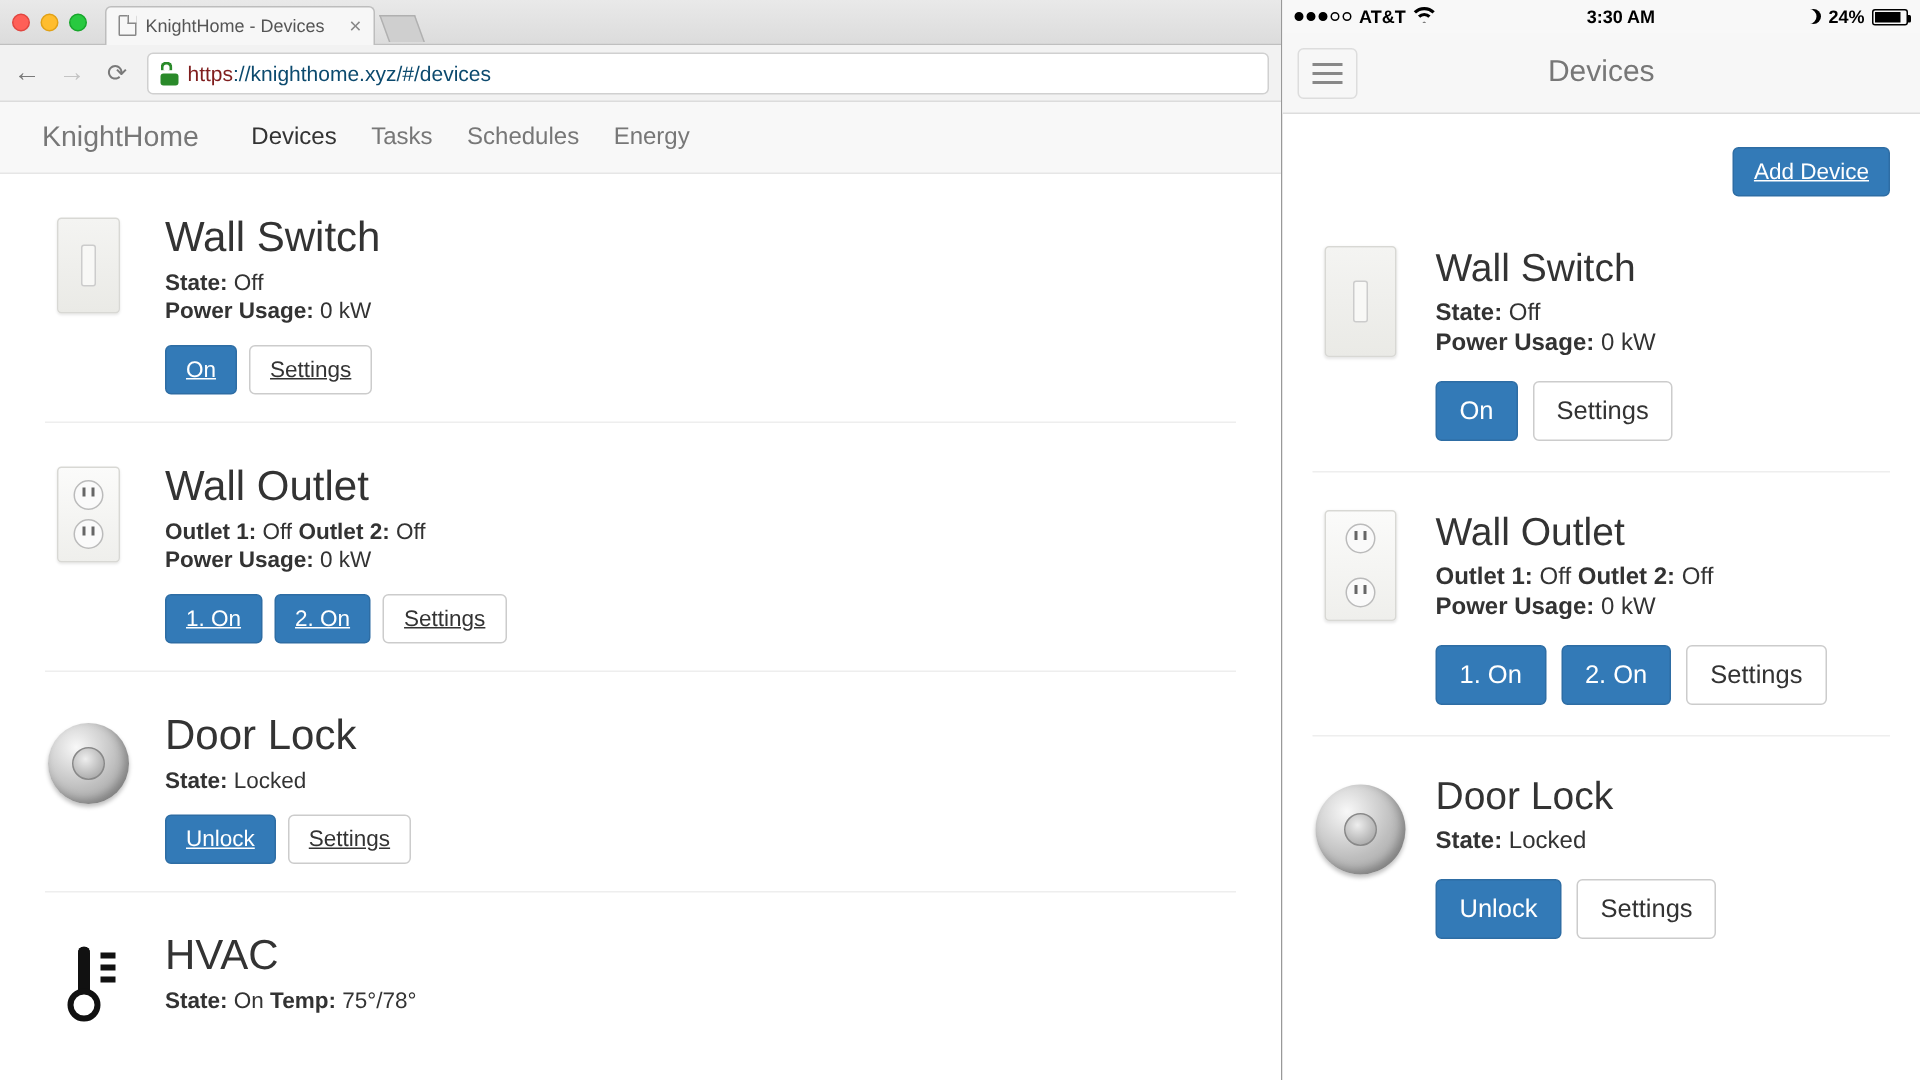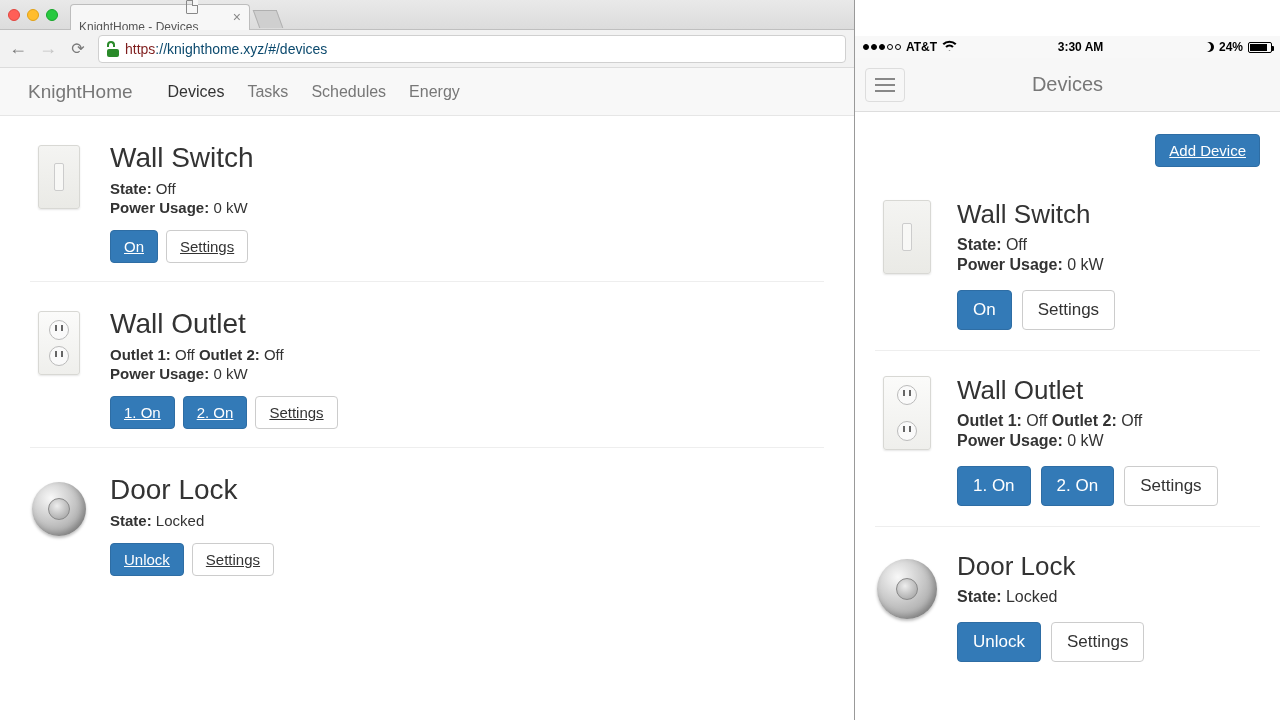--- a/index.html
+++ b/index.html
@@ -9,21 +9,21 @@
   .right { width: 425px; height: 720px; display: flex; flex-direction: column; background: #fff; }
 
   
   .chrome-top { background: linear-gradient(#e9e9e9,#dcdcdc); height: 30px; display: flex; align-items: center; padding: 0 8px; border-bottom: 1px solid #bfbfbf; }
   .traffic { display: flex; gap: 7px; margin-right: 12px; }
   .tl { width: 12px; height: 12px; border-radius: 50%; }
   .tl.red { background: #ff5f57; border: 1px solid #e14640; }
   .tl.yel { background: #ffbd2e; border: 1px solid #e1a116; }
   .tl.grn { background: #28c940; border: 1px solid #17a62b; }
   .tab { background: #f7f7f7; height: 26px; margin-top: 4px; border: 1px solid #bdbdbd; border-bottom: none; border-radius: 4px 4px 0 0; display: flex; align-items: center; padding: 0 8px; font-size: 12px; color: #555; width: 180px; justify-content: space-between; }
-  .tab .pg { display: flex; align-items: flex-end; gap: 6px; flex-direction: column; }
+  .tab .pg { display: flex; align-items: flex-end; gap: 6px; }
   .docicon { width: 12px; height: 14px; border: 1px solid #888; border-radius: 1px; position: relative; }
   .docicon::after { content:""; position:absolute; right:-1px; top:-1px; width:5px; height:5px; background:#f7f7f7; border-left:1px solid #888; border-bottom:1px solid #888; }
   .tab-x { color:#888; font-size: 14px; }
   .newtab { width: 24px; height: 18px; background: #cfcfcf; margin-left: 6px; margin-top: 8px; transform: skewX(20deg); border: 1px solid #b0b0b0; border-bottom: none; }
 
   .addr-row { height: 38px; background: #f2f2f2; border-bottom: 1px solid #dcdcdc; display: flex; align-items: center; padding: 0 8px; gap: 10px; }
   .navbtn { color: #7a7a7a; font-size: 18px; width: 20px; text-align: center; }
   .navbtn.disabled { color: #c4c4c4; }
   .navbtn.reload { font-size: 16px; }
   .omnibox { flex: 1; height: 28px; background: #fff; border: 1px solid #d0d0d0; border-radius: 4px; display: flex; align-items: center; padding: 0 8px; font-size: 14px; color: #333; gap: 6px; }
@@ -62,21 +62,21 @@
   .sockhole::before { left:5px; } .sockhole::after { right:5px; }
   .knob { width:54px; height:54px; border-radius:50%; background: radial-gradient(circle at 35% 30%, #f8f8f8, #bdbdbd 55%, #9a9a9a); box-shadow: inset -3px -3px 6px rgba(0,0,0,.25), 0 2px 3px rgba(0,0,0,.25); position:relative; }
   .knob::after { content:""; position:absolute; left:50%; top:50%; transform:translate(-50%,-50%); width:20px; height:20px; border-radius:50%; background: radial-gradient(circle at 40% 35%, #eee, #999); border:1px solid #888; }
   .hvac-icon { width:44px; height:50px; position:relative; }
   .hvac-icon .bulb { position:absolute; left:8px; bottom:0; width:22px; height:22px; border:4px solid #111; border-radius:50%; background:#fff; }
   .hvac-icon .stem { position:absolute; left:15px; top:0; width:8px; height:34px; border:4px solid #111; border-bottom:none; border-radius:8px 8px 0 0; background:#fff; }
   .hvac-icon .tick { position:absolute; left:30px; width:10px; height:4px; background:#111; }
   .hvac-icon .t1{top:4px}.hvac-icon .t2{top:12px}.hvac-icon .t3{top:20px}
 
   
-  .statusbar { height: 22px; background: #f8f8f8; display: flex; align-items: center; justify-content: space-between; padding: 0 8px; font-size: 12px; font-weight: 600; color: #000; margin-top: 36px; }
+  .statusbar { height: 22px; background: #f8f8f8; display: flex; align-items: center; justify-content: space-between; padding: 0 8px; font-size: 12px; font-weight: 600; color: #000; }
   .sb-left { display:flex; align-items:center; gap:5px; }
   .dots { display:flex; gap:2px; }
   .dot { width:6px; height:6px; border-radius:50%; border:1px solid #000; }
   .dot.f { background:#000; }
   .sb-right { display:flex; align-items:center; gap:5px; }
   .moon { width:10px; height:10px; border-radius:50%; box-shadow: inset -3px 0 0 0 #000; }
   .battery { width:24px; height:11px; border:1px solid #000; border-radius:2px; position:relative; }
   .battery::after { content:""; position:absolute; right:-3px; top:3px; width:2px; height:5px; background:#000; border-radius:0 1px 1px 0; }
   .battery .fill { position:absolute; left:1px; top:1px; bottom:1px; background:#000; }
 
@@ -185,20 +185,35 @@
         <div>
           <div class="dev-title">Door Lock</div>
           <div class="dev-line"><b>State:</b> <span>Locked</span></div>
           <div class="actions">
             <div class="btn primary">Unlock</div>
             <div class="btn default">Settings</div>
           </div>
         </div>
       </div>
 
+      <div class="device">
+        <div class="thumb">
+          <div class="hvac-icon">
+              <div class="stem"></div>
+              <div class="bulb"></div>
+              <div class="tick t1"></div>
+              <div class="tick t2"></div>
+              <div class="tick t3"></div>
+            </div>
+        </div>
+        <div>
+          <div class="dev-title">HVAC</div>
+          <div class="dev-line"><b>State:</b> <span>On</span> <b>Temp:</b> <span>75°/78°</span></div>
+        </div>
+      </div>
 
     </div>
   </div>
 
   <div class="right">
 
     <div class="statusbar">
       <div class="sb-left">
         <span class="dots">
           <span class="dot f"></span>

